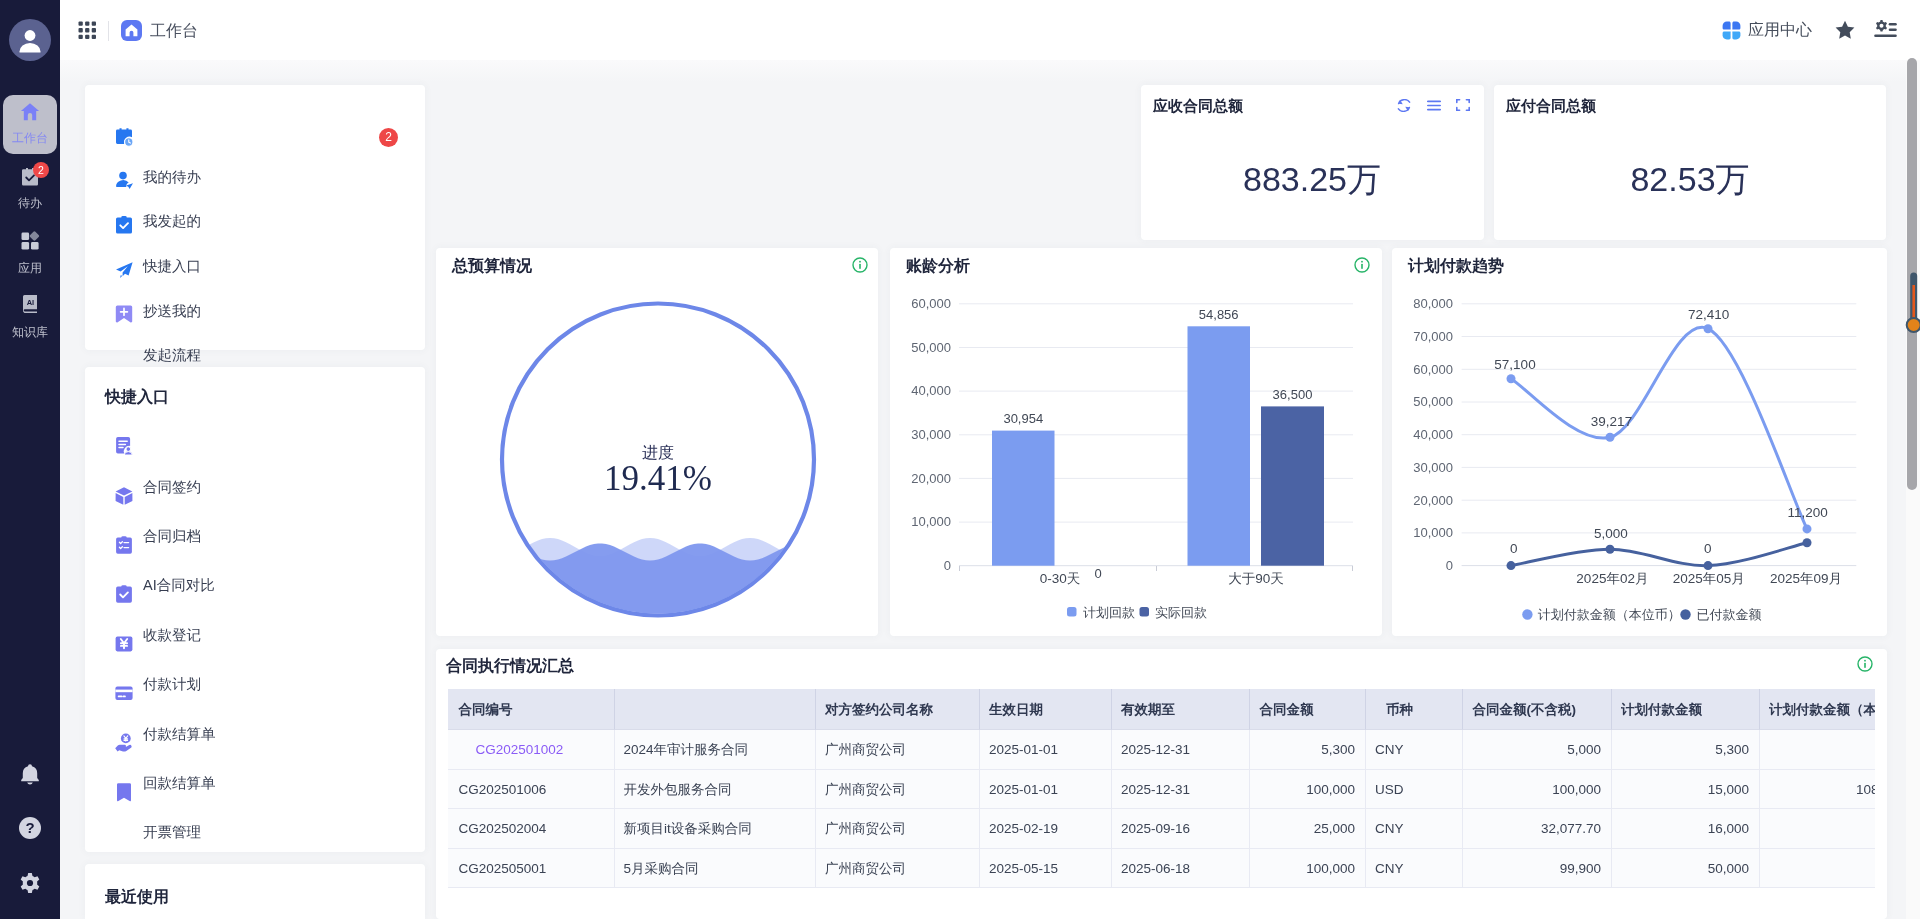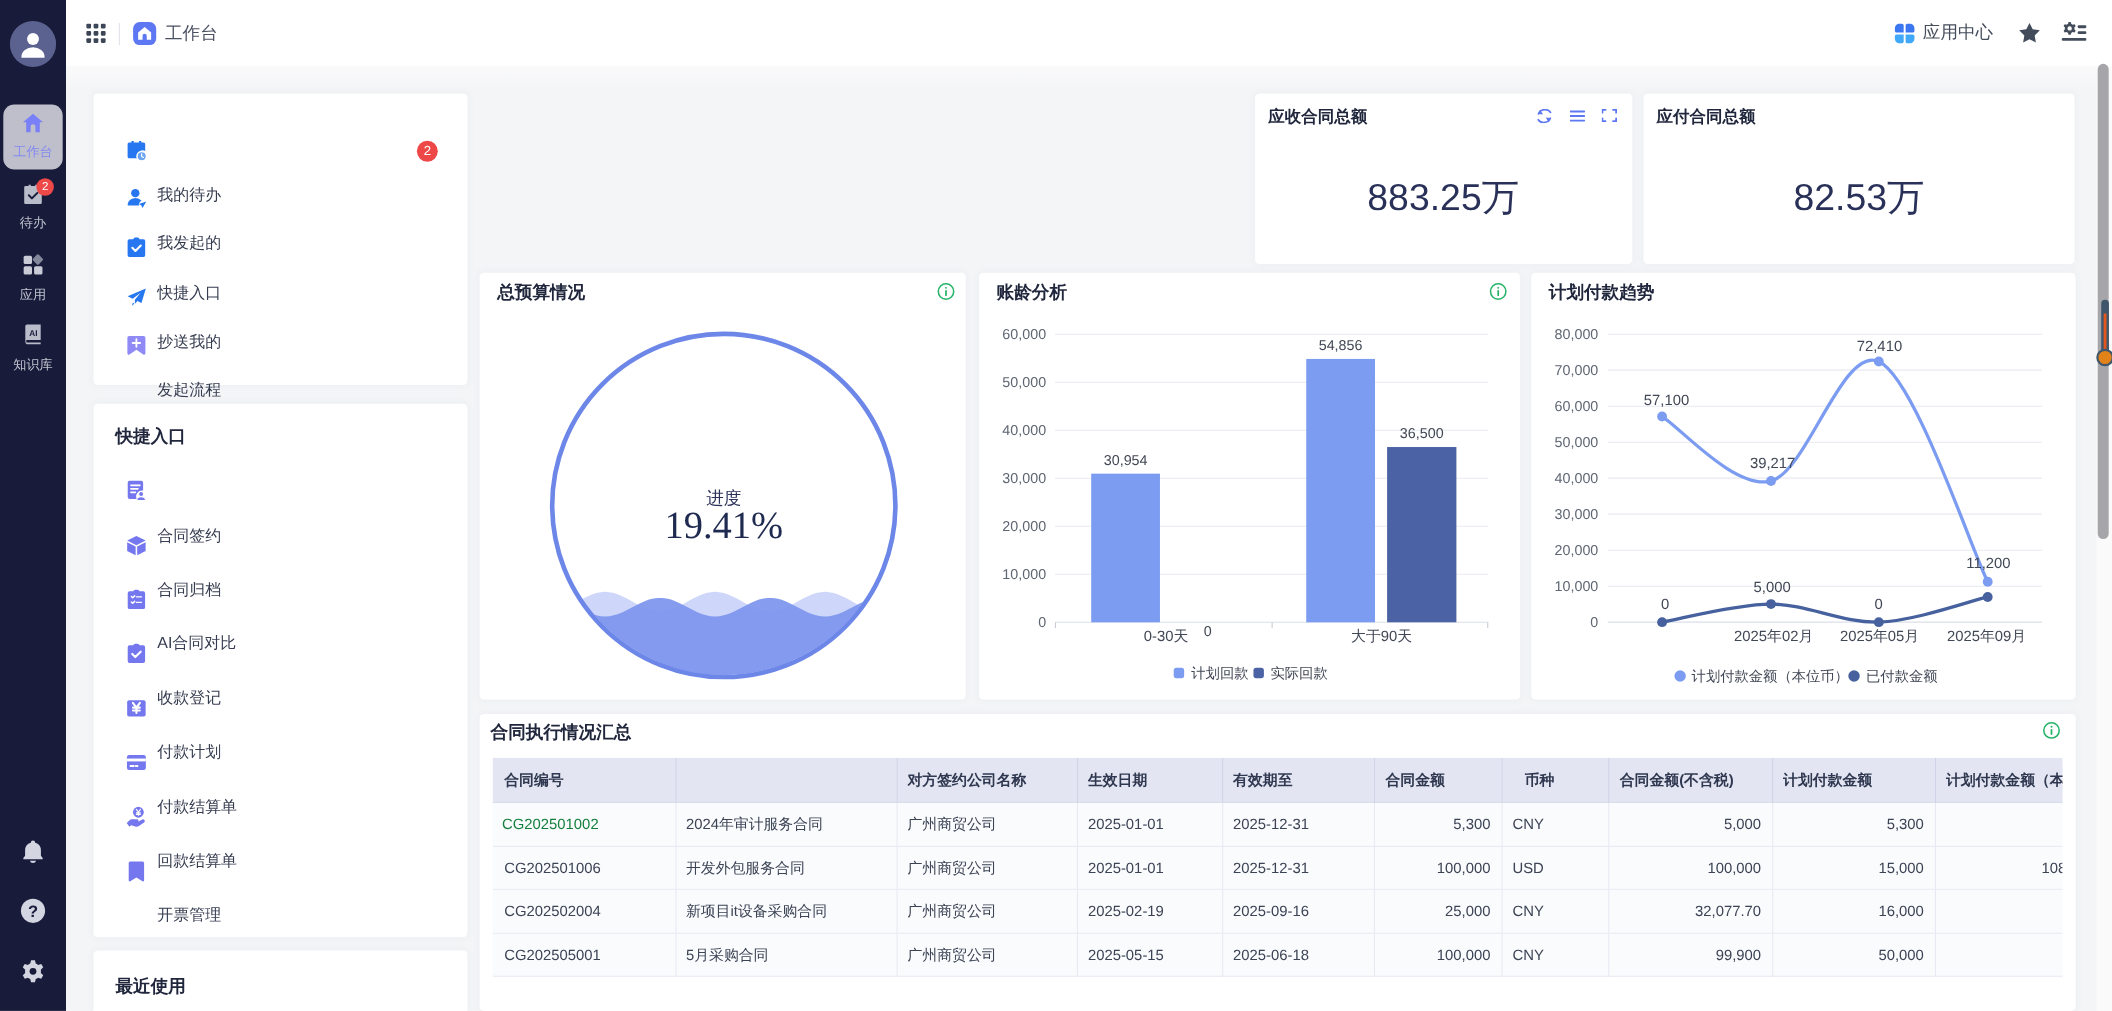--- a/index.html
+++ b/index.html
@@ -378,21 +378,21 @@
         <div style="position:absolute;left:811.1px;top:0;width:105.5px;overflow:hidden;height:41px;line-height:41px;font-weight:bold;color:#2f3850;white-space:nowrap;">合同金额</div>
         <div style="position:absolute;left:916.6px;top:0;width:97.5px;height:41px;background:#e3e6f2;border-bottom:1px solid #d9dcea;border-left:1px solid #cfd3e5;"></div>
         <div style="position:absolute;left:926.6px;top:0;width:87.5px;overflow:hidden;height:41px;line-height:41px;font-weight:bold;color:#2f3850;white-space:nowrap;margin-left:11px;">币种</div>
         <div style="position:absolute;left:1014.1px;top:0;width:148.5px;height:41px;background:#e3e6f2;border-bottom:1px solid #d9dcea;border-left:1px solid #cfd3e5;"></div>
         <div style="position:absolute;left:1024.1px;top:0;width:138.5px;overflow:hidden;height:41px;line-height:41px;font-weight:bold;color:#2f3850;white-space:nowrap;">合同金额(不含税)</div>
         <div style="position:absolute;left:1162.6px;top:0;width:148px;height:41px;background:#e3e6f2;border-bottom:1px solid #d9dcea;border-left:1px solid #cfd3e5;"></div>
         <div style="position:absolute;left:1172.6px;top:0;width:138px;overflow:hidden;height:41px;line-height:41px;font-weight:bold;color:#2f3850;white-space:nowrap;">计划付款金额</div>
         <div style="position:absolute;left:1310.6px;top:0;width:115.7px;height:41px;background:#e3e6f2;border-bottom:1px solid #d9dcea;border-left:1px solid #cfd3e5;"></div>
         <div style="position:absolute;left:1320.6px;top:0;width:105.7px;overflow:hidden;height:41px;line-height:41px;font-weight:bold;color:#2f3850;white-space:nowrap;">计划付款金额（本位币）</div>
         <div style="position:absolute;left:0px;top:41px;width:165.2px;height:39.5px;background:#fafbfd;border-bottom:1px solid #e8eaf3;"></div>
-        <div style="position:absolute;left:8px;top:41px;height:31px;line-height:39.5px;color:#15803d;white-space:nowrap;">CG202501002</div>
+        <div style="position:absolute;left:27px;top:41px;height:31px;line-height:39.5px;color:#8b5cf6;white-space:nowrap;">CG202501002</div>
         <div style="position:absolute;left:165.2px;top:41px;width:201.4px;height:39.5px;background:#fafbfd;border-bottom:1px solid #e8eaf3;border-left:1px solid #e8eaf3;"></div>
         <div style="position:absolute;left:175.2px;top:41px;height:39.5px;line-height:39.5px;color:#3b4354;white-space:nowrap;">2024年审计服务合同</div>
         <div style="position:absolute;left:366.6px;top:41px;width:164px;height:39.5px;background:#fafbfd;border-bottom:1px solid #e8eaf3;border-left:1px solid #e8eaf3;"></div>
         <div style="position:absolute;left:376.6px;top:41px;height:39.5px;line-height:39.5px;color:#3b4354;white-space:nowrap;">广州商贸公司</div>
         <div style="position:absolute;left:530.6px;top:41px;width:132px;height:39.5px;background:#fafbfd;border-bottom:1px solid #e8eaf3;border-left:1px solid #e8eaf3;"></div>
         <div style="position:absolute;left:540.6px;top:41px;height:39.5px;line-height:39.5px;color:#3b4354;white-space:nowrap;">2025-01-01</div>
         <div style="position:absolute;left:662.6px;top:41px;width:138.5px;height:39.5px;background:#fafbfd;border-bottom:1px solid #e8eaf3;border-left:1px solid #e8eaf3;"></div>
         <div style="position:absolute;left:672.6px;top:41px;height:39.5px;line-height:39.5px;color:#3b4354;white-space:nowrap;">2025-12-31</div>
         <div style="position:absolute;left:801.1px;top:41px;width:115.5px;height:39.5px;background:#fafbfd;border-bottom:1px solid #e8eaf3;border-left:1px solid #e8eaf3;"></div>
         <div style="position:absolute;left:801.1px;top:41px;width:105.5px;height:39.5px;line-height:39.5px;color:#3b4354;text-align:right;white-space:nowrap;">5,300</div>

